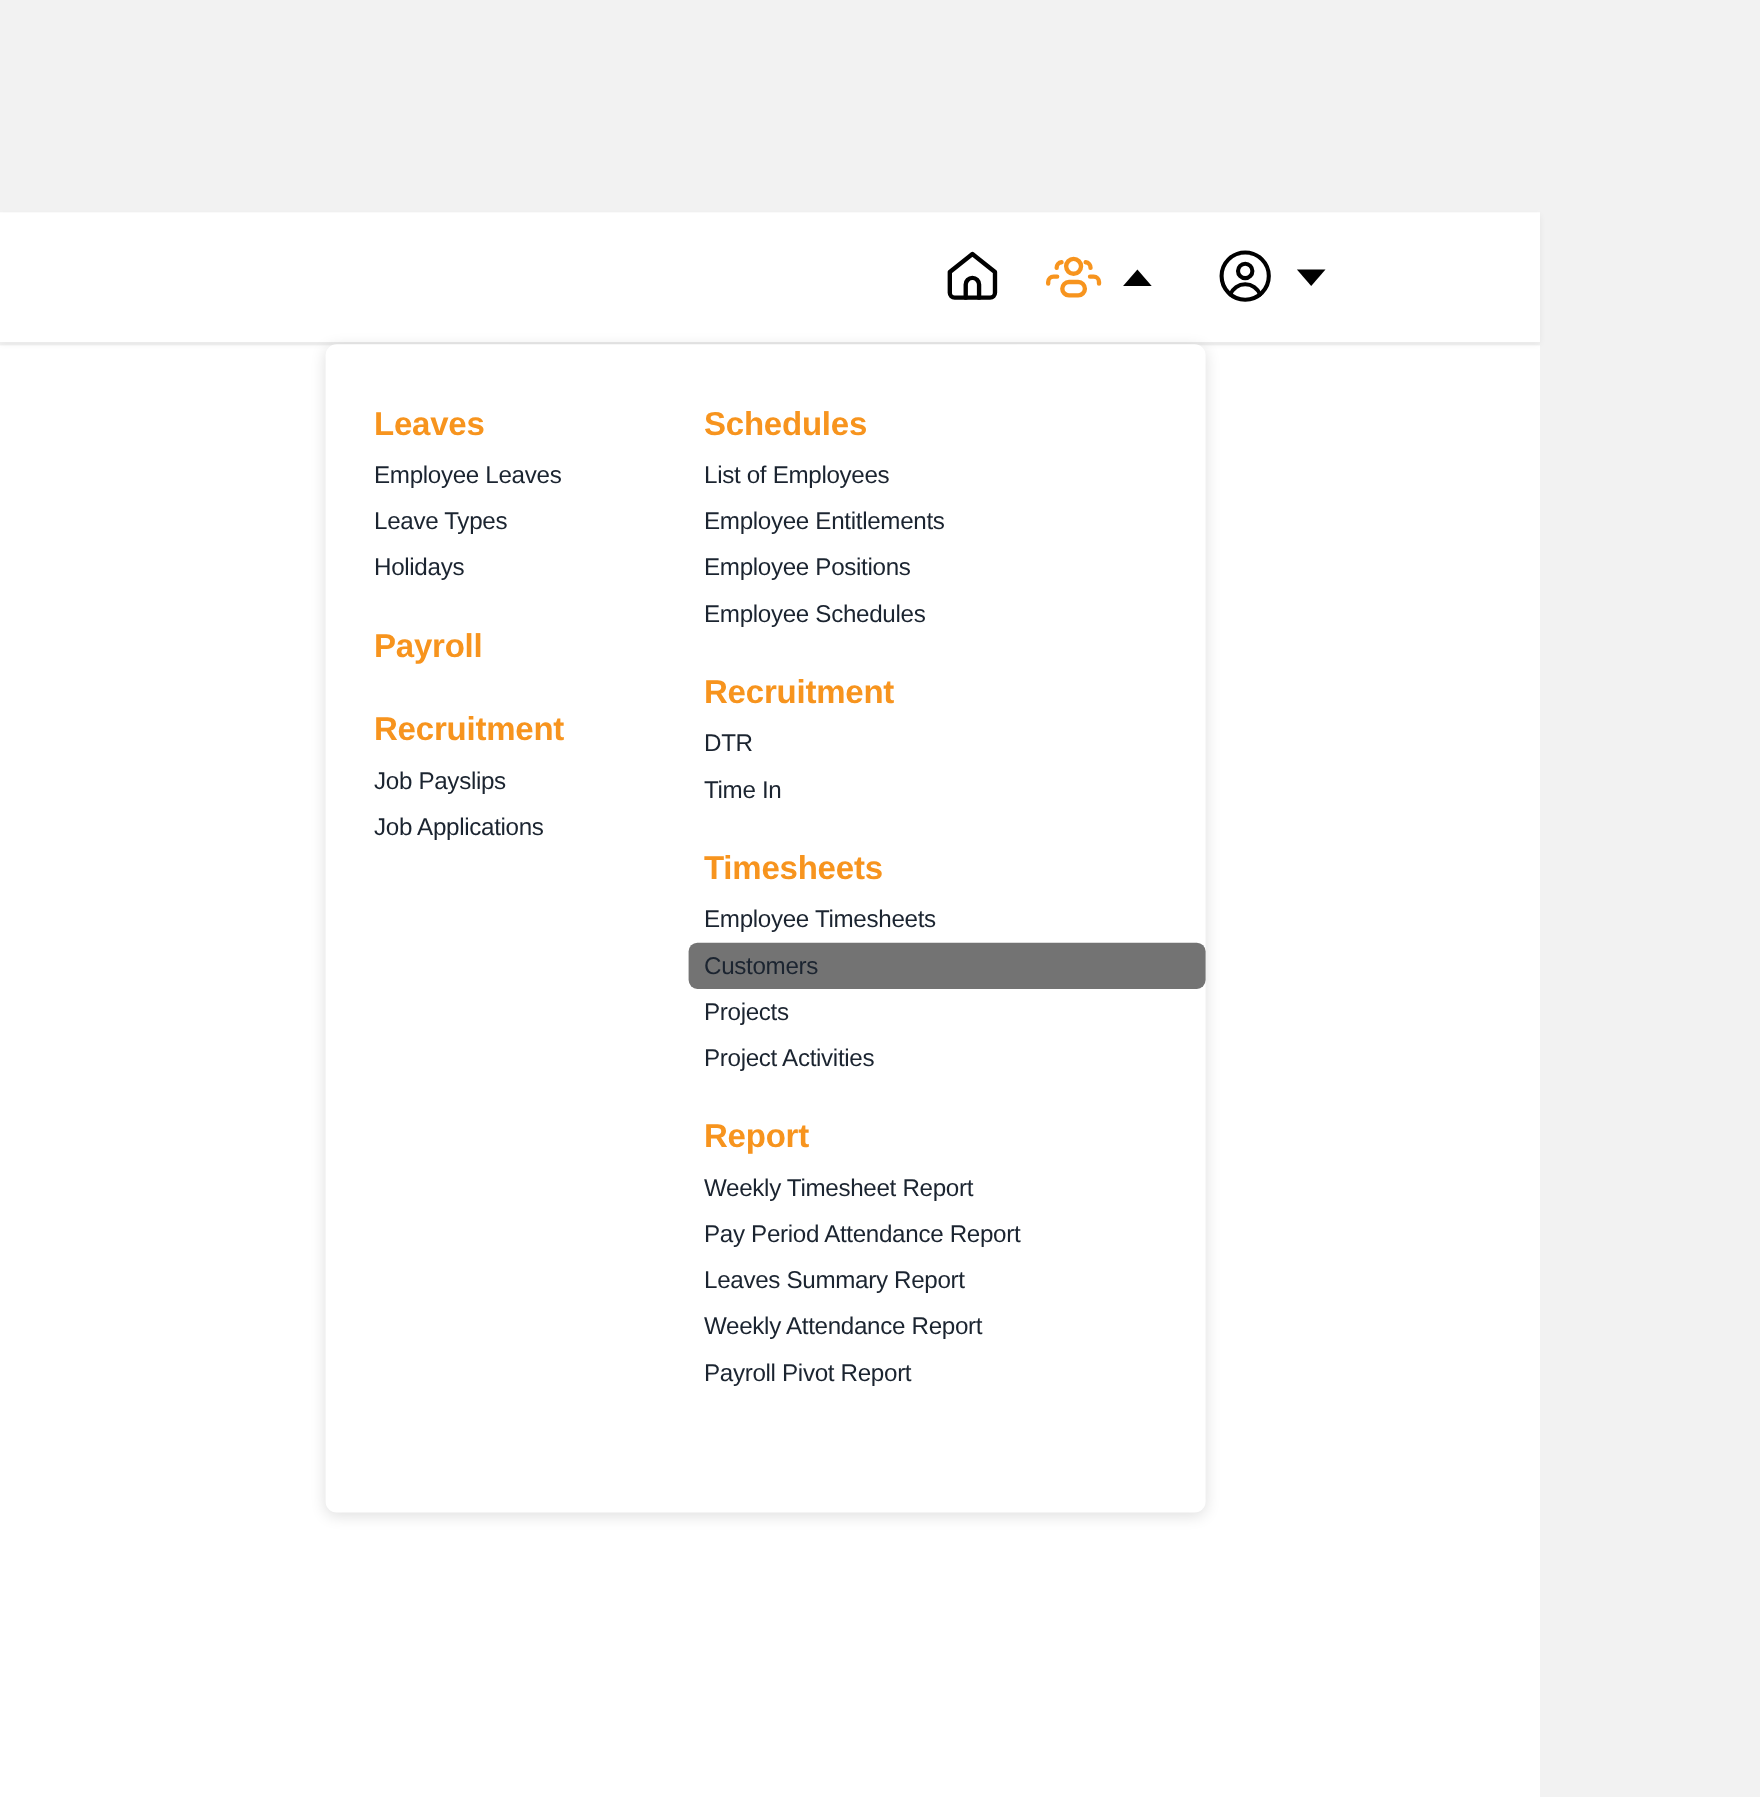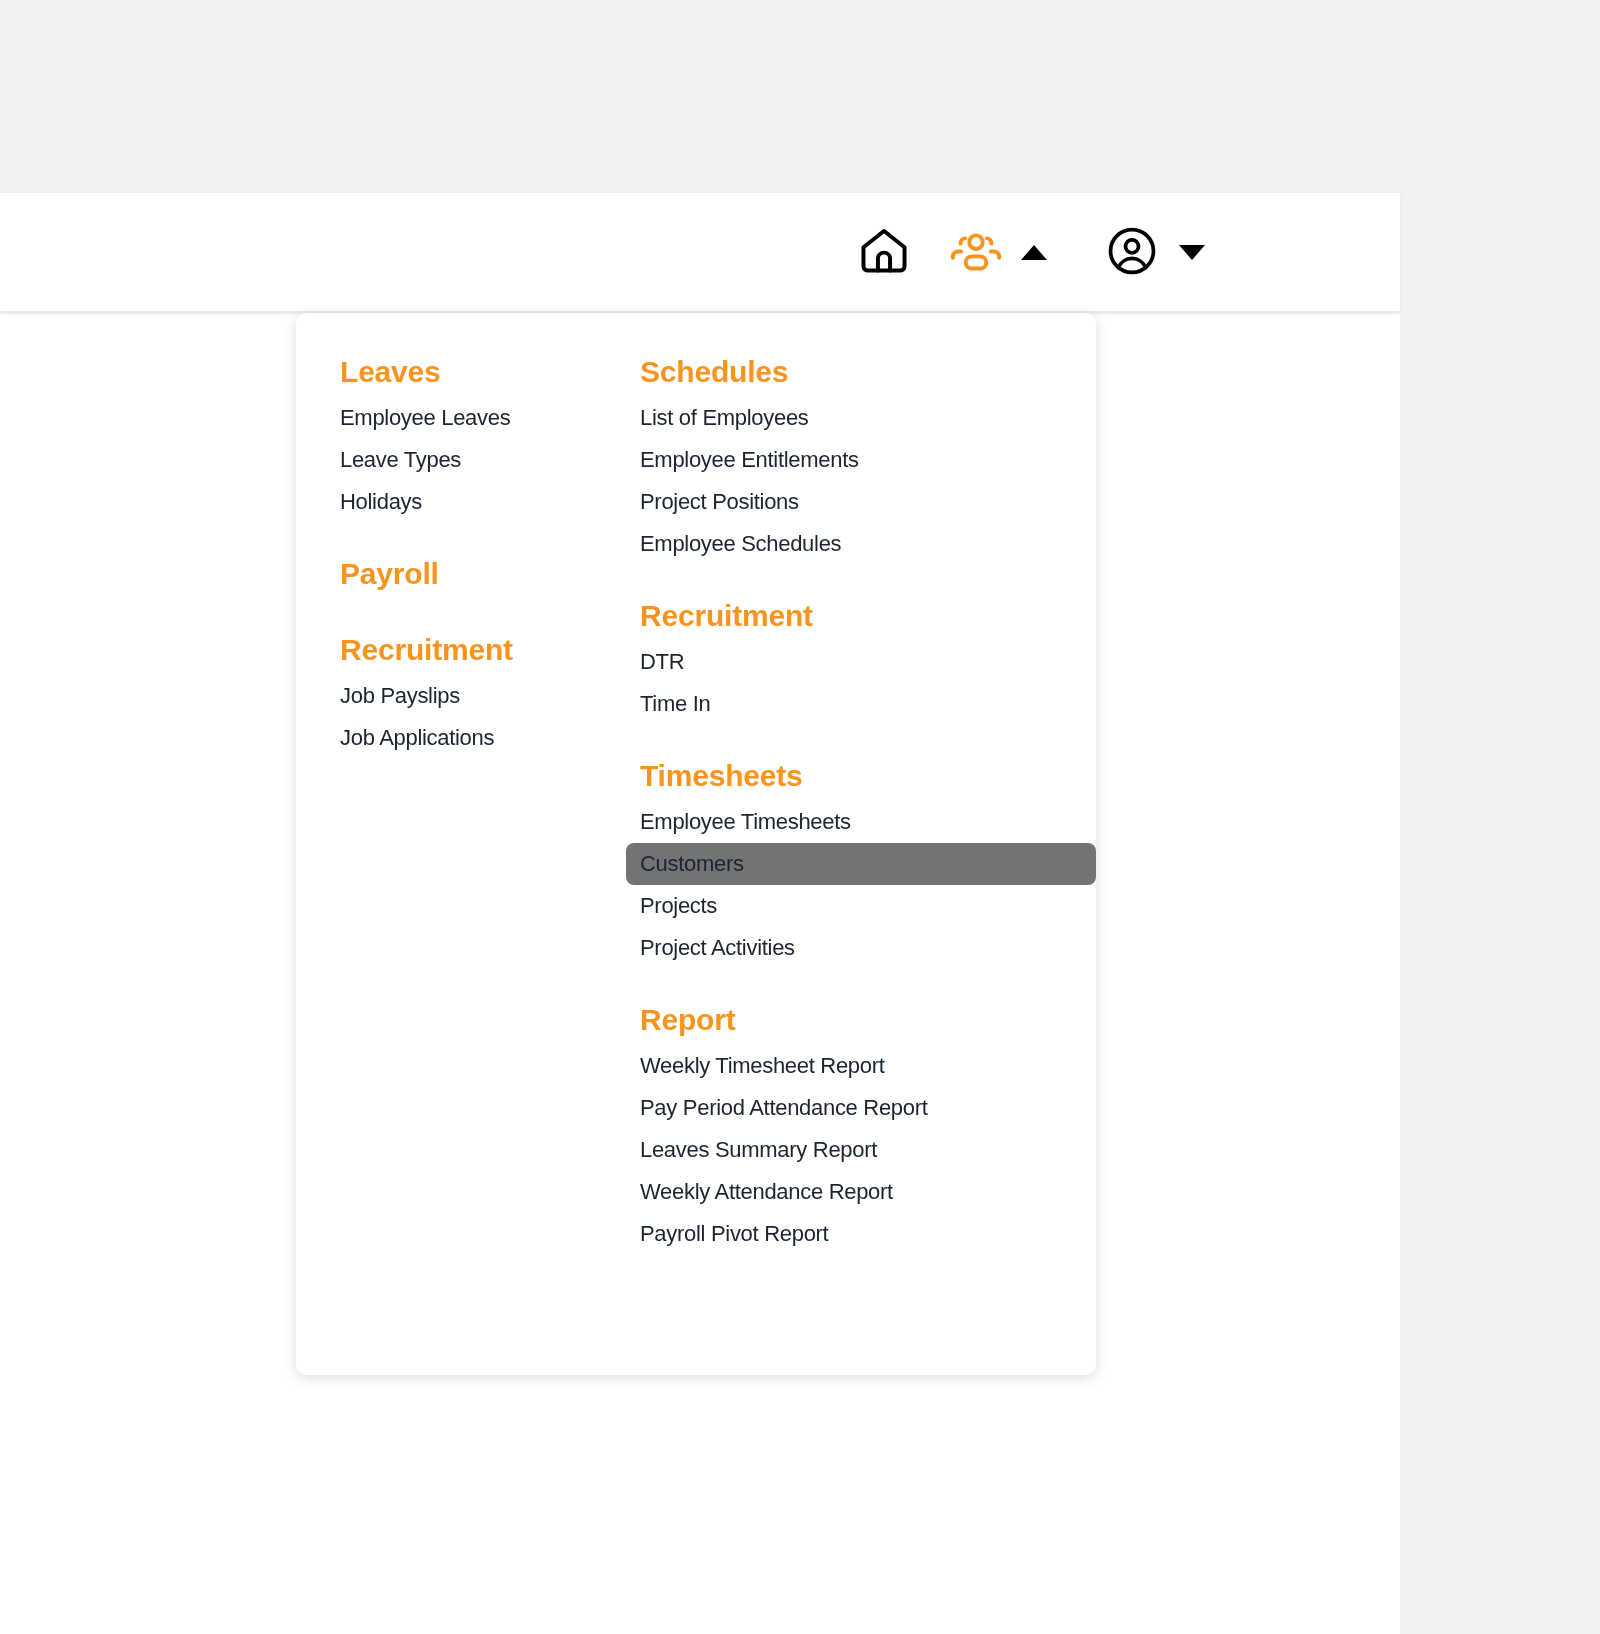--- a/index.html
+++ b/index.html
@@ -104,21 +104,21 @@
     width: 100%;
     height: 100%;
     display: flex;
   }
   .menu-col {
     position: relative;
   }
   #menu-col-left { width: 300px; padding-left: 44px; padding-top: 38px; box-sizing: border-box; }
   #menu-col-right { width: 500px; padding-left: 44px; padding-top: 38px; box-sizing: border-box; }
 
-  .group { margin-bottom: 30px; }
+  .group { margin-bottom: 30px; margin-top: 14px; }
   .group:last-child { margin-bottom: 0; }
 
   .group-title {
     color: #f7941e;
     font-size: 30px;
     font-weight: bold;
     letter-spacing: -0.2px;
     line-height: 1;
     padding: 6px 0 10px 0;
     margin: 0;
@@ -212,21 +212,21 @@
           <div class="group-title">Recruitment</div>
           <a class="menu-item">Job Payslips</a>
           <a class="menu-item">Job Applications</a>
         </div>
       </div>
     <div class="menu-col" id="menu-col-right">
         <div class="group">
           <div class="group-title">Schedules</div>
           <a class="menu-item">List of Employees</a>
           <a class="menu-item">Employee Entitlements</a>
-          <a class="menu-item">Project Positions</a>
+          <a class="menu-item">Employee Positions</a>
           <a class="menu-item">Employee Schedules</a>
         </div>
         <div class="group">
           <div class="group-title">Recruitment</div>
           <a class="menu-item">DTR</a>
           <a class="menu-item">Time In</a>
         </div>
         <div class="group">
           <div class="group-title">Timesheets</div>
           <a class="menu-item">Employee Timesheets</a>

